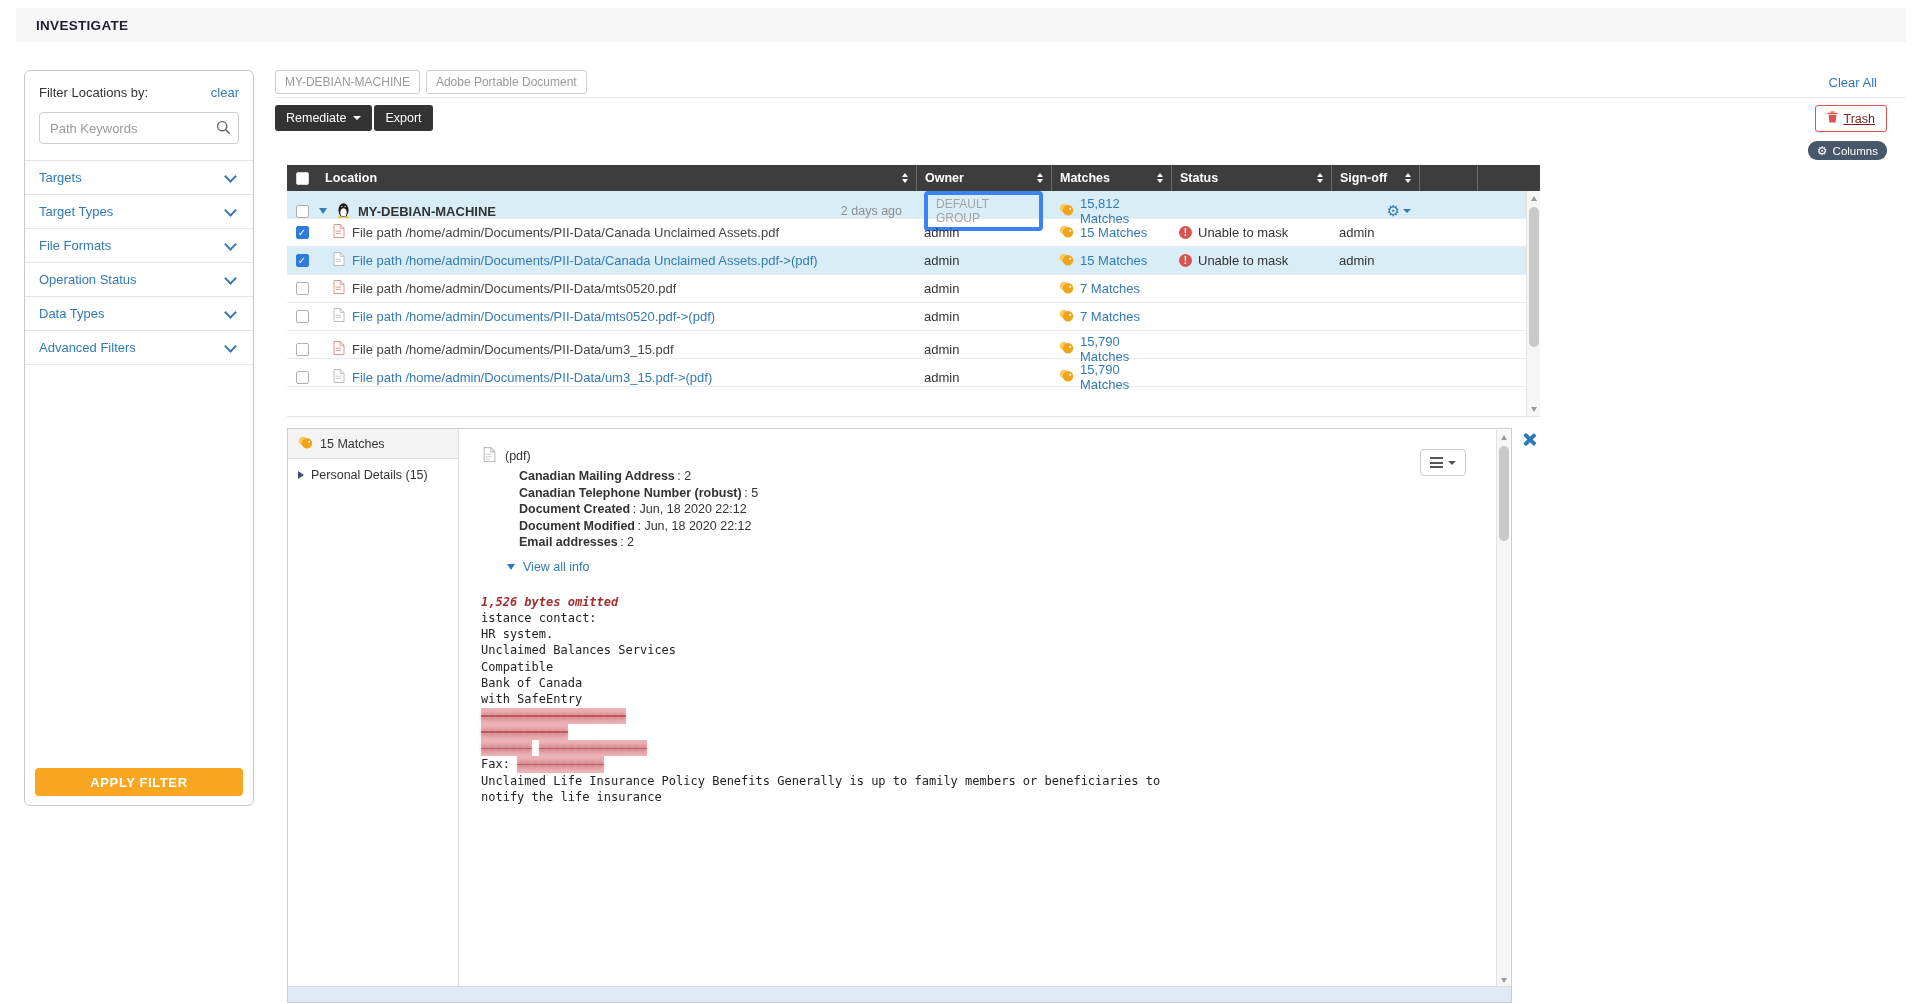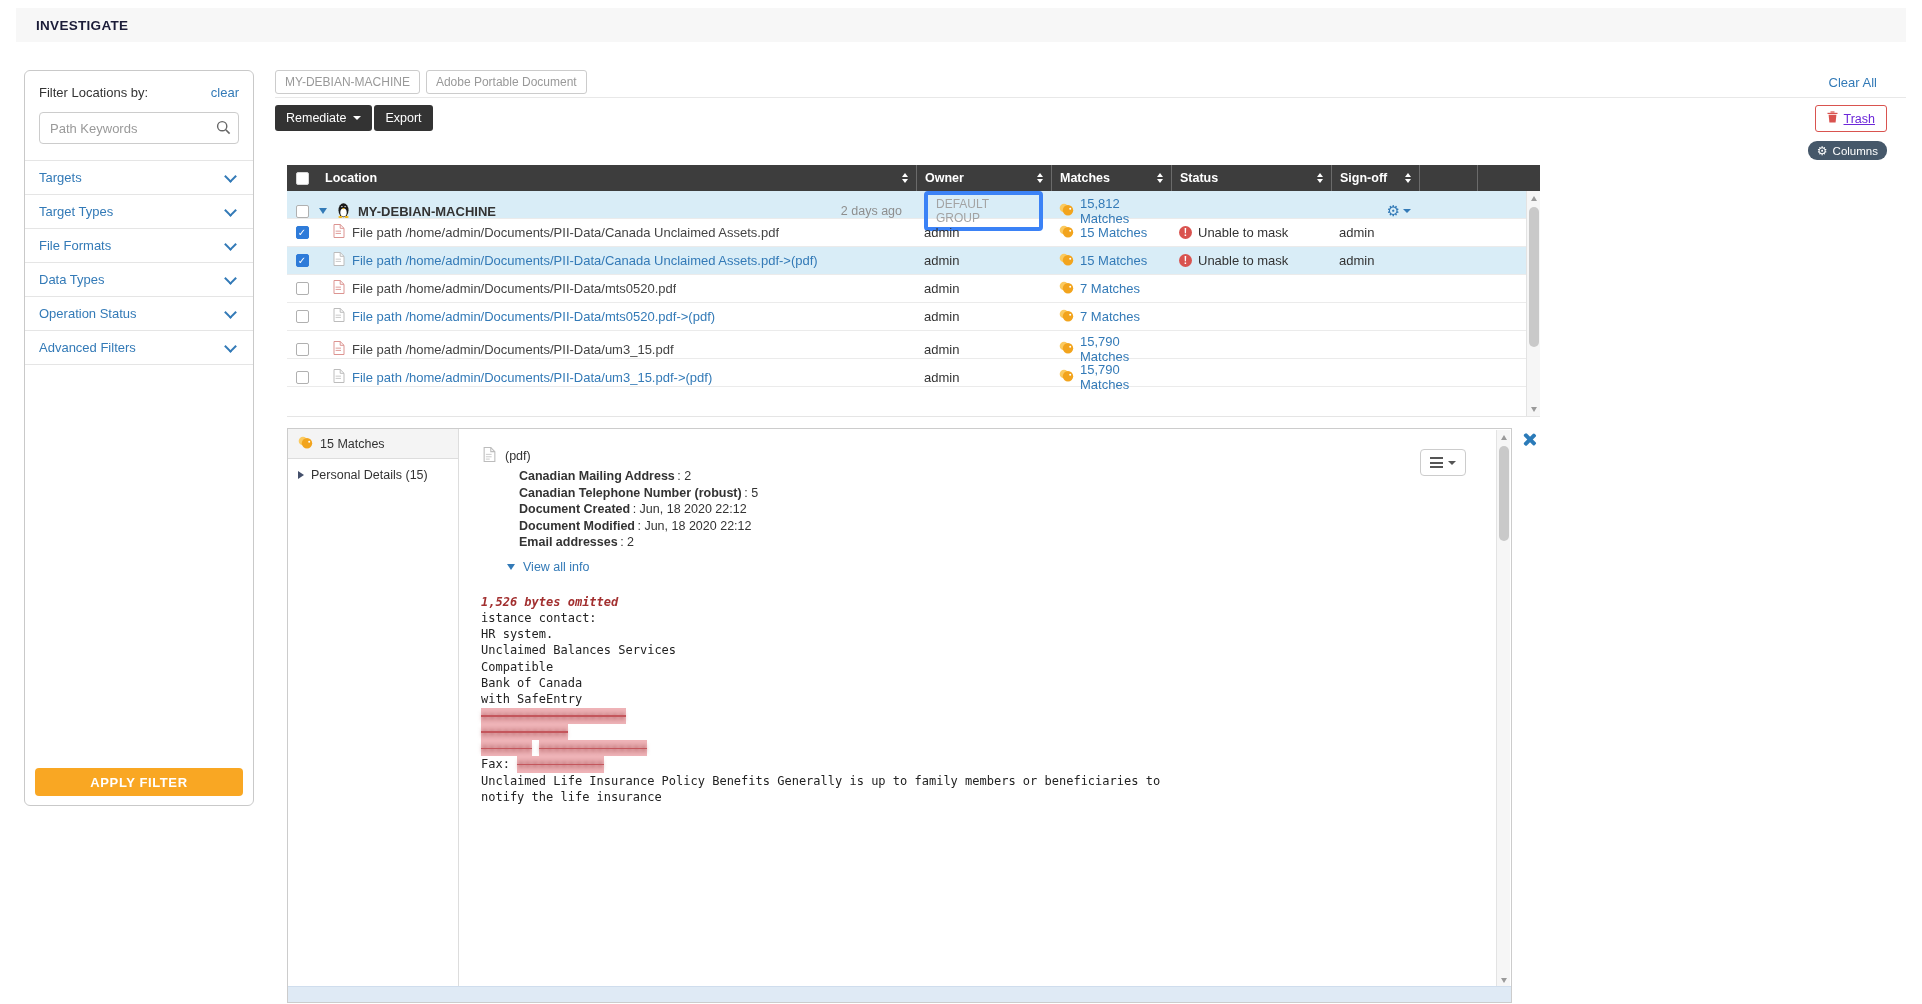--- a/index.html
+++ b/index.html
@@ -32,21 +32,21 @@
 
   
   .chips-row{position:absolute;left:275px;top:70px;display:flex;gap:6px;}
   .chip{border:1px solid #ccc;border-radius:3px;padding:4px 9px;font-size:12px;color:#999;background:#fff;}
   .hrule{position:absolute;left:275px;right:16px;top:97px;height:1px;background:#e8e8e8;}
   .clear-all{position:absolute;right:45px;top:75px;color:#337ab7;font-size:13px;cursor:pointer;}
   .actions-row{position:absolute;left:275px;top:105px;display:flex;gap:2px;}
   .btn-dark{background:#333;color:#fff;border:none;border-radius:3px;font-size:12.5px;padding:6px 11px;
             display:inline-flex;align-items:center;gap:7px;cursor:pointer;font-family:"Liberation Sans",sans-serif;}
   .caret-w{width:0;height:0;border-left:4px solid transparent;border-right:4px solid transparent;border-top:4px solid #fff;}
-  .trash-btn{position:absolute;right:35px;top:105px;border:1px solid #d9534f;color:#6d28d9;background:#fff;
+  .trash-btn{position:absolute;right:35px;top:105px;border:1px solid #d9534f;color:#7f1d1d;background:#fff;
              border-radius:3px;padding:5px 11px;font-size:12.5px;display:flex;align-items:center;gap:6px;cursor:pointer;text-decoration:underline;}
   .columns-btn{position:absolute;right:35px;top:141px;background:#46586a;color:#fff;border:none;border-radius:9px;
                height:19px;padding:0 9px;font-size:11.5px;display:flex;align-items:center;gap:5px;cursor:pointer;
                font-family:"Liberation Sans",sans-serif;}
   .gear-w{font-size:12px;color:#fff;}
 
   
   .table-wrap{position:absolute;left:287px;top:165px;width:1253px;height:252px;border-bottom:1px solid #e5e5e5;box-sizing:border-box;}
   .trow{display:grid;grid-template-columns:30px minmax(0,1fr) 135px 120px 160px 88px 58px 48px;
         align-items:center;padding-right:15px;box-sizing:border-box;}
@@ -146,25 +146,25 @@
       </div>
       <div class="fp-item">
         <span>Target Types</span>
         <span class="chev"></span>
       </div>
       <div class="fp-item">
         <span>File Formats</span>
         <span class="chev"></span>
       </div>
       <div class="fp-item">
+        <span>Operation Status</span>
+        <span class="chev"></span>
+      </div>
+      <div class="fp-item">
         <span>Data Types</span>
-        <span class="chev"></span>
-      </div>
-      <div class="fp-item">
-        <span>Operation Status</span>
         <span class="chev"></span>
       </div>
       <div class="fp-item">
         <span>Advanced Filters</span>
         <span class="chev"></span>
       </div>
     </div>
   <button class="apply-btn">APPLY FILTER</button>
 </aside>
 

